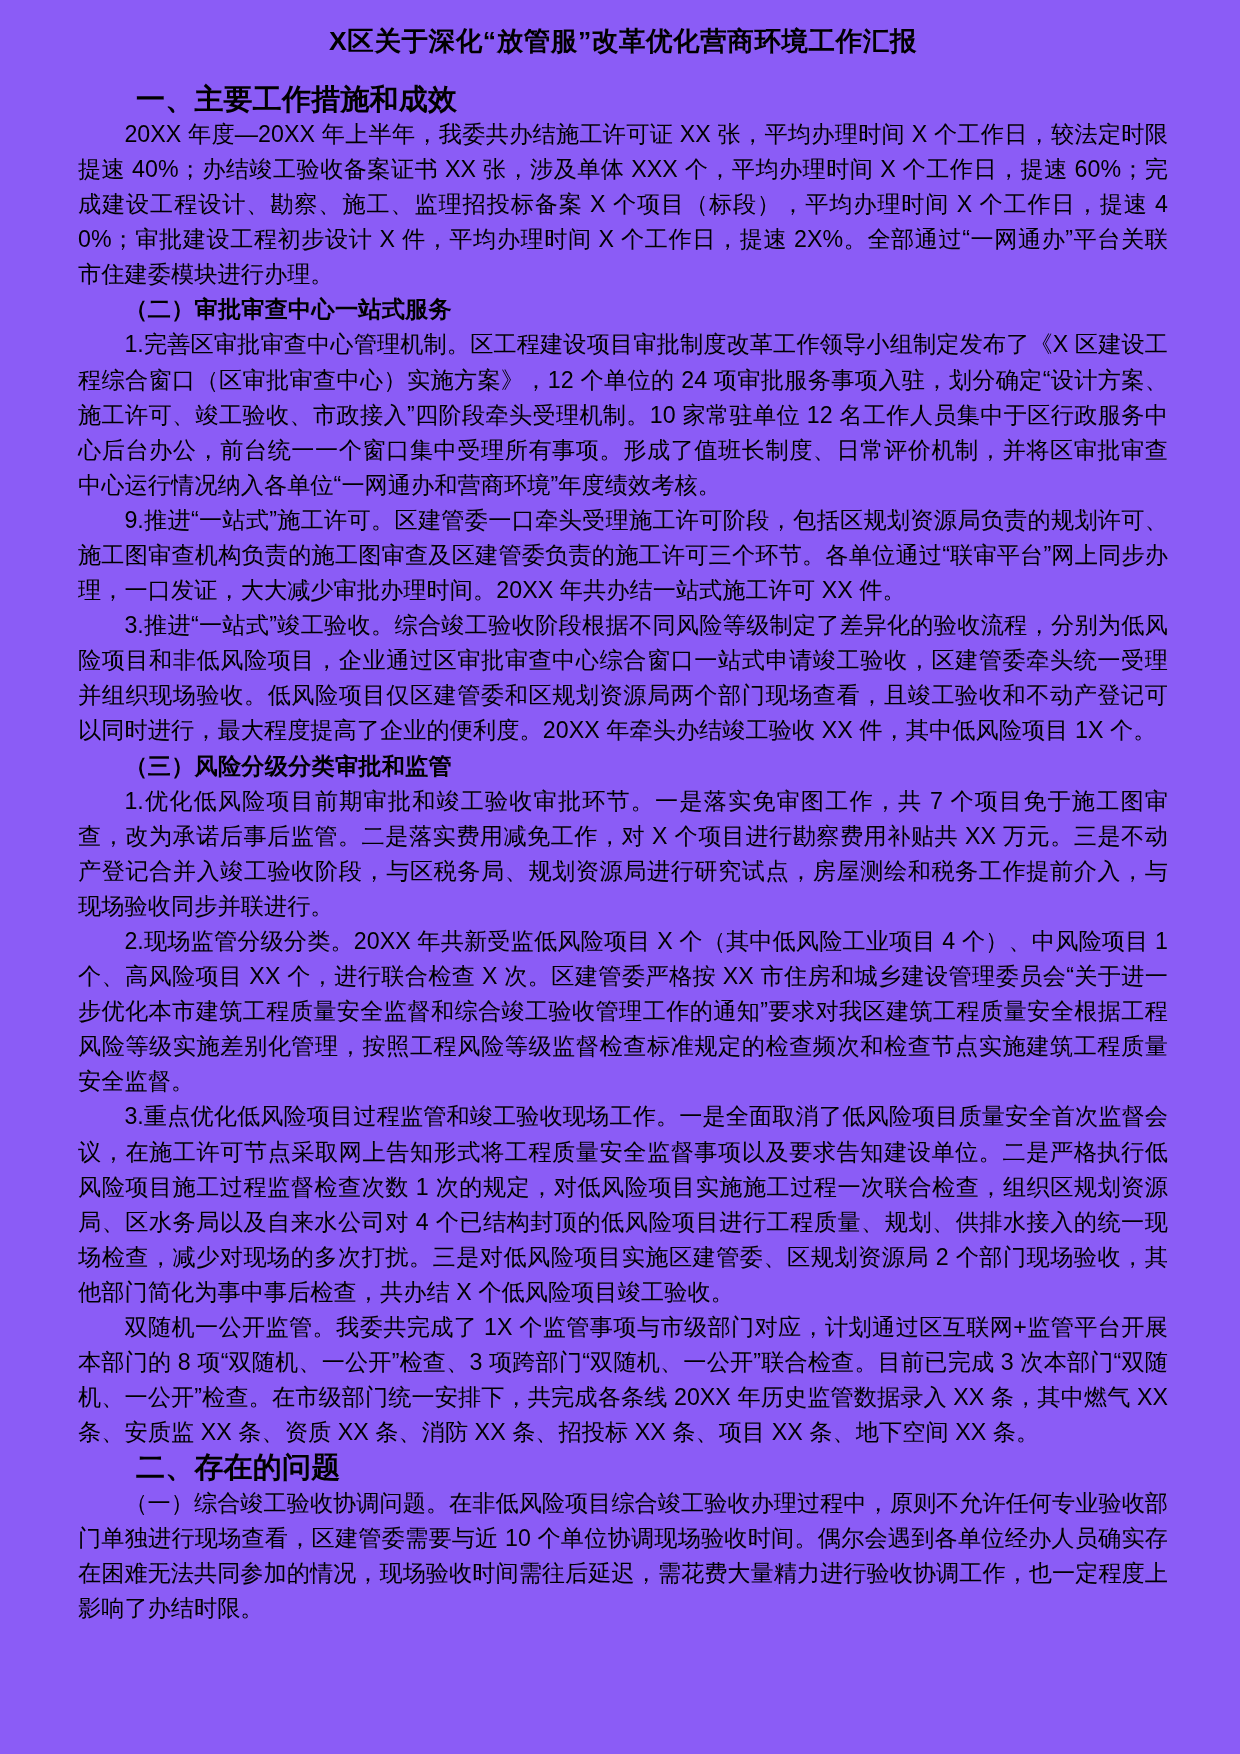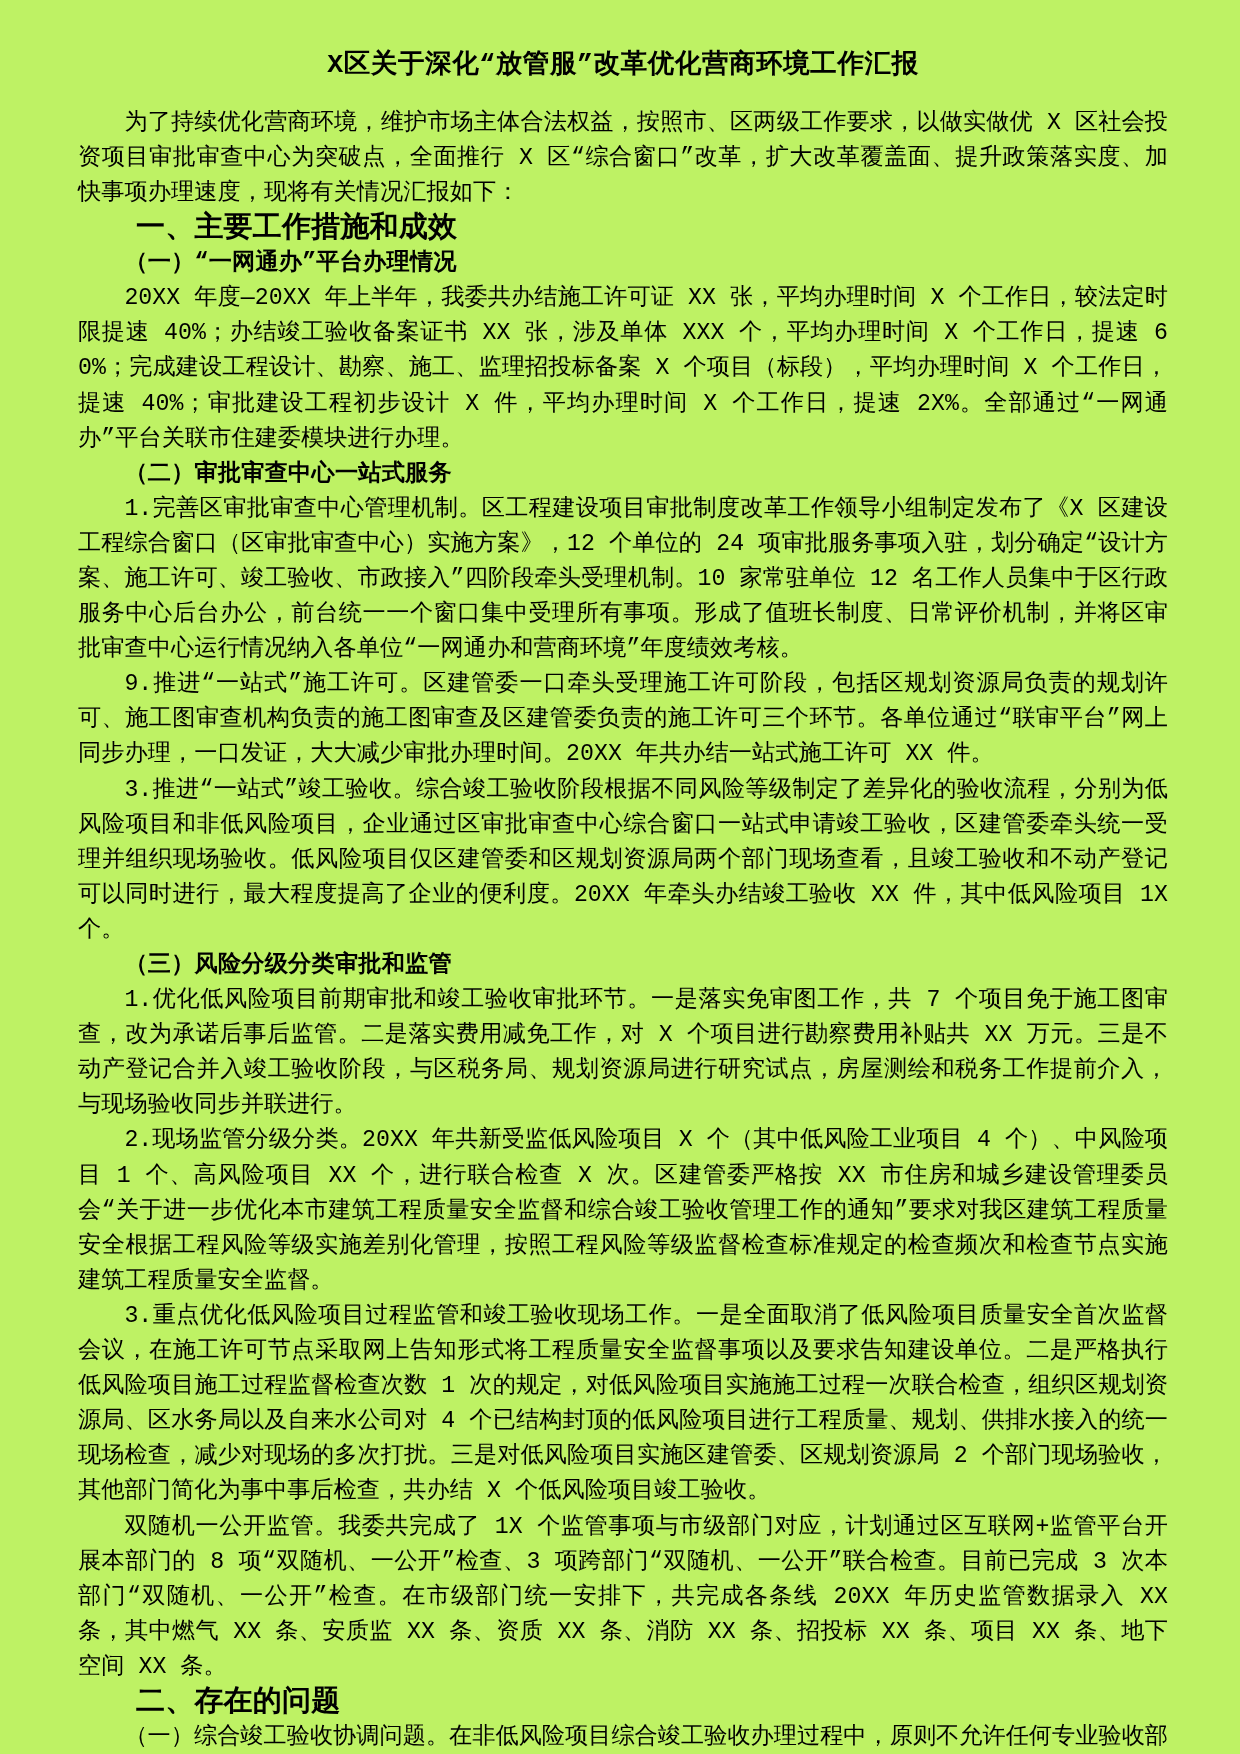--- a/index.html
+++ b/index.html
@@ -4,25 +4,25 @@
 <style>
   html, body {
     margin: 0;
     padding: 0;
     background: #ffffff;
   }
   .page {
     width: 1240px;
     height: 1754px;
     box-sizing: border-box;
-    padding: 38px 72px 0 78px;
-    background: #bef264;
+    padding: 14px 72px 0 78px;
+    background: #8b5cf6;
     position: relative;
     overflow: hidden;
-    font-family: Liberation Mono, monospace;
+    font-family: Liberation Sans, sans-serif;
     color: #000000;
   }
   .doc-title {
     text-align: center;
     font-size: 26.5px;
     font-weight: bold;
     letter-spacing: 0.6px;
     line-height: 1.5;
     margin: 8px 0 20px 0;
     white-space: nowrap;
@@ -63,25 +63,23 @@
     word-break: break-all;
   }
 </style>
 </head>
 <body>
 
 <div class="page">
 
   <h1 class="doc-title">X区关于深化“放管服”改革优化营商环境工作汇报</h1>
 
-  <p class="body-text">为了持续优化营商环境，维护市场主体合法权益，按照市、区两级工作要求，以做实做优 X 区社会投资项目审批审查中心为突破点，全面推行 X 区“综合窗口”改革，扩大改革覆盖面、提升政策落实度、加快事项办理速度，现将有关情况汇报如下：</p>
 
   <h2 class="heading-1">一、主要工作措施和成效</h2>
 
-  <h3 class="heading-2">（一）“一网通办”平台办理情况</h3>
   <p class="body-text">20XX 年度—20XX 年上半年，我委共办结施工许可证 XX 张，平均办理时间 X 个工作日，较法定时限提速 40%；办结竣工验收备案证书 XX 张，涉及单体 XXX 个，平均办理时间 X 个工作日，提速 60%；完成建设工程设计、勘察、施工、监理招投标备案 X 个项目（标段），平均办理时间 X 个工作日，提速 40%；审批建设工程初步设计 X 件，平均办理时间 X 个工作日，提速 2X%。全部通过“一网通办”平台关联市住建委模块进行办理。</p>
 
   <h3 class="heading-2">（二）审批审查中心一站式服务</h3>
   <p class="body-text">1.完善区审批审查中心管理机制。区工程建设项目审批制度改革工作领导小组制定发布了《X 区建设工程综合窗口（区审批审查中心）实施方案》，12 个单位的 24 项审批服务事项入驻，划分确定“设计方案、施工许可、竣工验收、市政接入”四阶段牵头受理机制。10 家常驻单位 12 名工作人员集中于区行政服务中心后台办公，前台统一一个窗口集中受理所有事项。形成了值班长制度、日常评价机制，并将区审批审查中心运行情况纳入各单位“一网通办和营商环境”年度绩效考核。</p>
   <p class="body-text">9.推进“一站式”施工许可。区建管委一口牵头受理施工许可阶段，包括区规划资源局负责的规划许可、施工图审查机构负责的施工图审查及区建管委负责的施工许可三个环节。各单位通过“联审平台”网上同步办理，一口发证，大大减少审批办理时间。20XX 年共办结一站式施工许可 XX 件。</p>
   <p class="body-text">3.推进“一站式”竣工验收。综合竣工验收阶段根据不同风险等级制定了差异化的验收流程，分别为低风险项目和非低风险项目，企业通过区审批审查中心综合窗口一站式申请竣工验收，区建管委牵头统一受理并组织现场验收。低风险项目仅区建管委和区规划资源局两个部门现场查看，且竣工验收和不动产登记可以同时进行，最大程度提高了企业的便利度。20XX 年牵头办结竣工验收 XX 件，其中低风险项目 1X 个。</p>
 
   <h3 class="heading-2">（三）风险分级分类审批和监管</h3>
   <p class="body-text">1.优化低风险项目前期审批和竣工验收审批环节。一是落实免审图工作，共 7 个项目免于施工图审查，改为承诺后事后监管。二是落实费用减免工作，对 X 个项目进行勘察费用补贴共 XX 万元。三是不动产登记合并入竣工验收阶段，与区税务局、规划资源局进行研究试点，房屋测绘和税务工作提前介入，与现场验收同步并联进行。</p>
   <p class="body-text">2.现场监管分级分类。20XX 年共新受监低风险项目 X 个（其中低风险工业项目 4 个）、中风险项目 1 个、高风险项目 XX 个，进行联合检查 X 次。区建管委严格按 XX 市住房和城乡建设管理委员会“关于进一步优化本市建筑工程质量安全监督和综合竣工验收管理工作的通知”要求对我区建筑工程质量安全根据工程风险等级实施差别化管理，按照工程风险等级监督检查标准规定的检查频次和检查节点实施建筑工程质量安全监督。</p>

